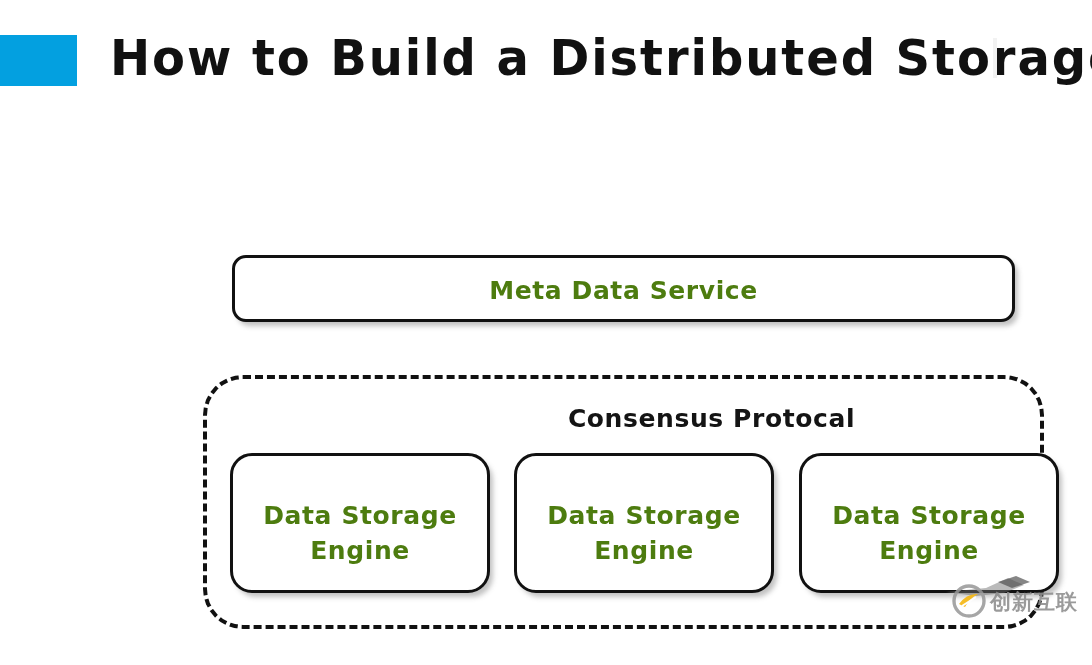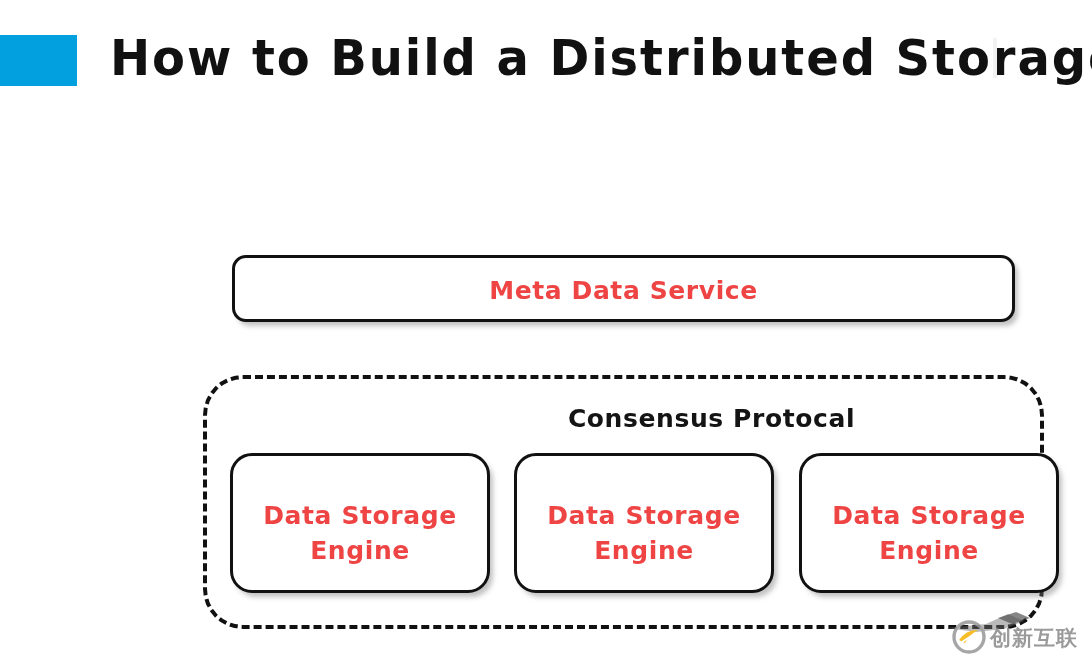--- a/index.html
+++ b/index.html
@@ -71,21 +71,21 @@
     border: 3px solid #111111;
     border-radius: 16px;
     box-shadow: 4px 5px 5px -1px rgba(120,120,120,0.45);
     box-sizing: border-box;
   }
   .hand-box .box-label {
     position: absolute;
     left: 0;
     right: 0;
     text-align: center;
-    color: #ef4444;
+    color: #4d7c0f;
     font-family: "DejaVu Sans", sans-serif;
     font-weight: 600;
     letter-spacing: 0.6px;
     white-space: pre-line;
   }
 
   
   #meta-data-service-box {
     left: 232px;
     top: 255px;
@@ -138,21 +138,21 @@
   .engine-box .box-label {
     top: 42px;
     font-size: 25px;
     line-height: 35px;
   }
 
   
   #watermark {
     position: absolute;
     left: 952px;
-    top: 616px;
+    top: 580px;
     width: 140px;
     height: 44px;
     opacity: 0.88;
   }
   #watermark-logo {
     position: absolute;
     left: 0px;
     top: 4px;
     width: 34px;
     height: 34px;

